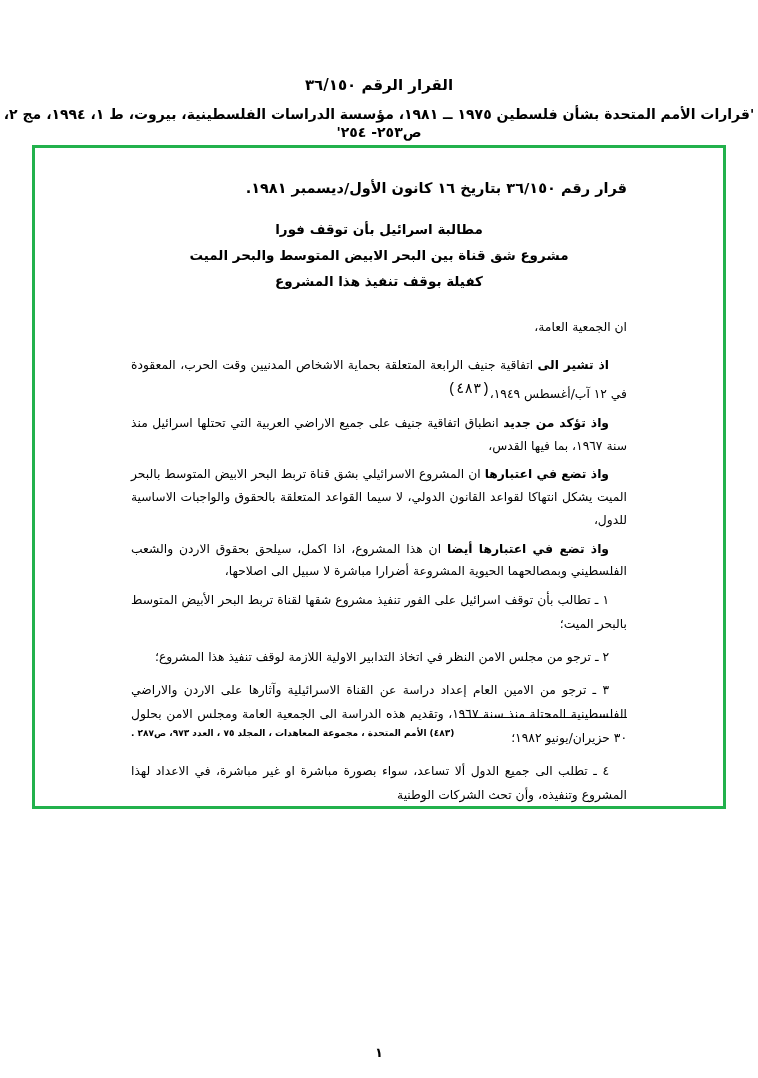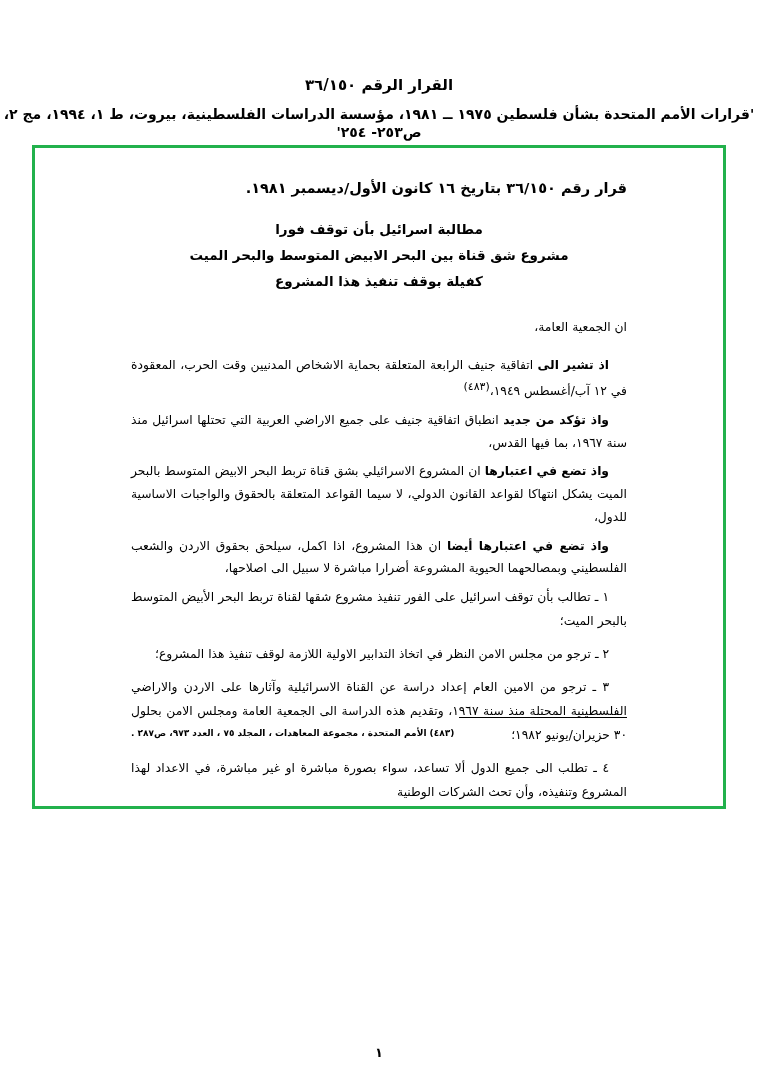--- a/index.html
+++ b/index.html
@@ -89,22 +89,23 @@
     text-indent: 18px;
   }
   .num-para {
     font-size: 12.3px;
     text-align: justify;
     text-align-last: right;
     line-height: 1.95;
     margin-bottom: 9px;
   }
   .sup {
-    font-size: 11px;
+    font-size: 14px;
     vertical-align: super;
+    font-family: Liberation Mono, monospace;
   }
   .footnote-wrap {
     position: absolute;
     bottom: 66px;
     right: 96px;
     left: 96px;
   }
   .footnote-rule {
     width: 168px;
     height: 1px;

